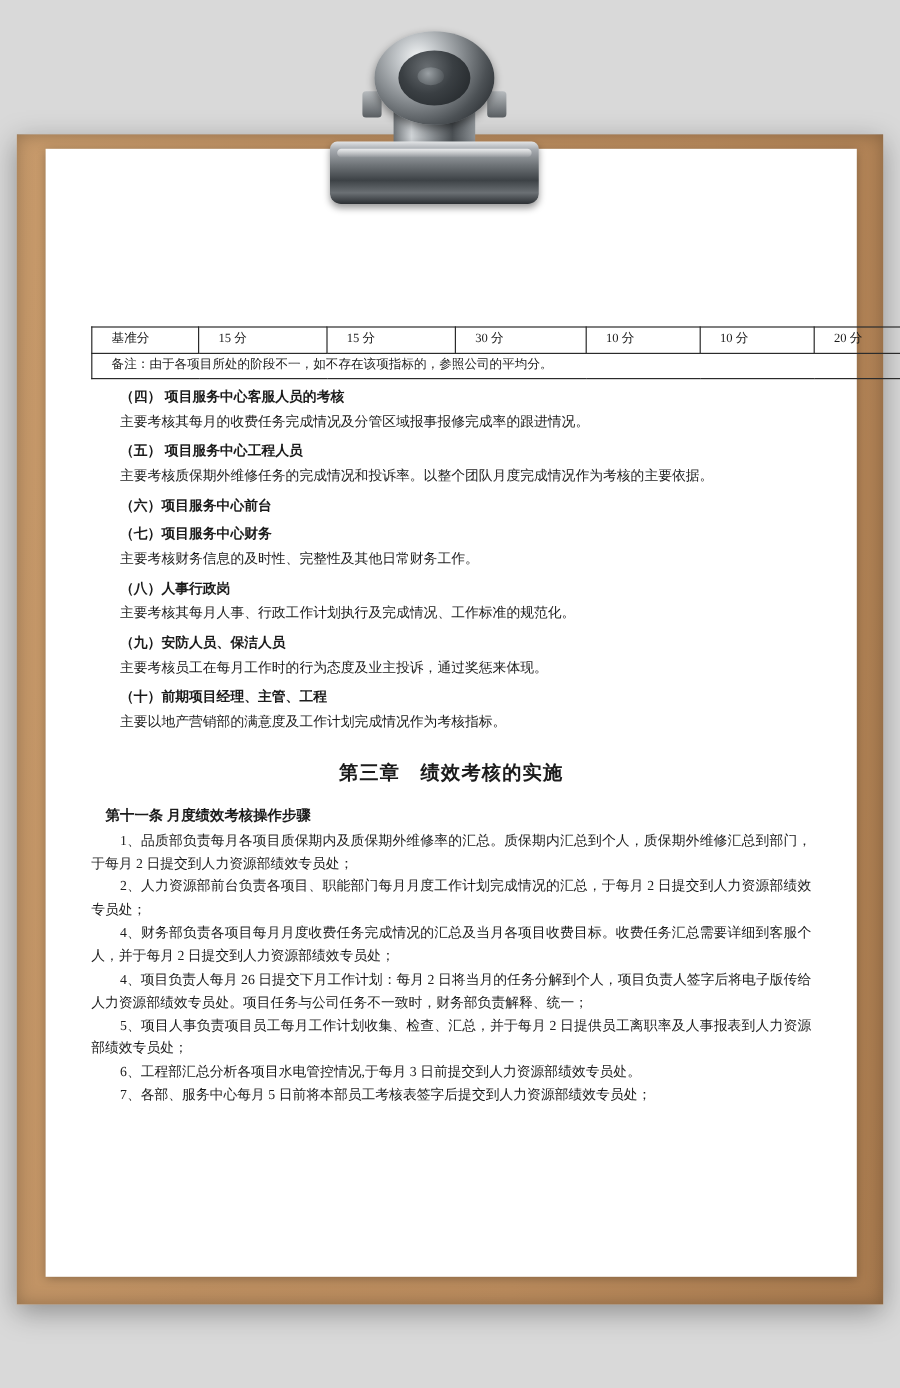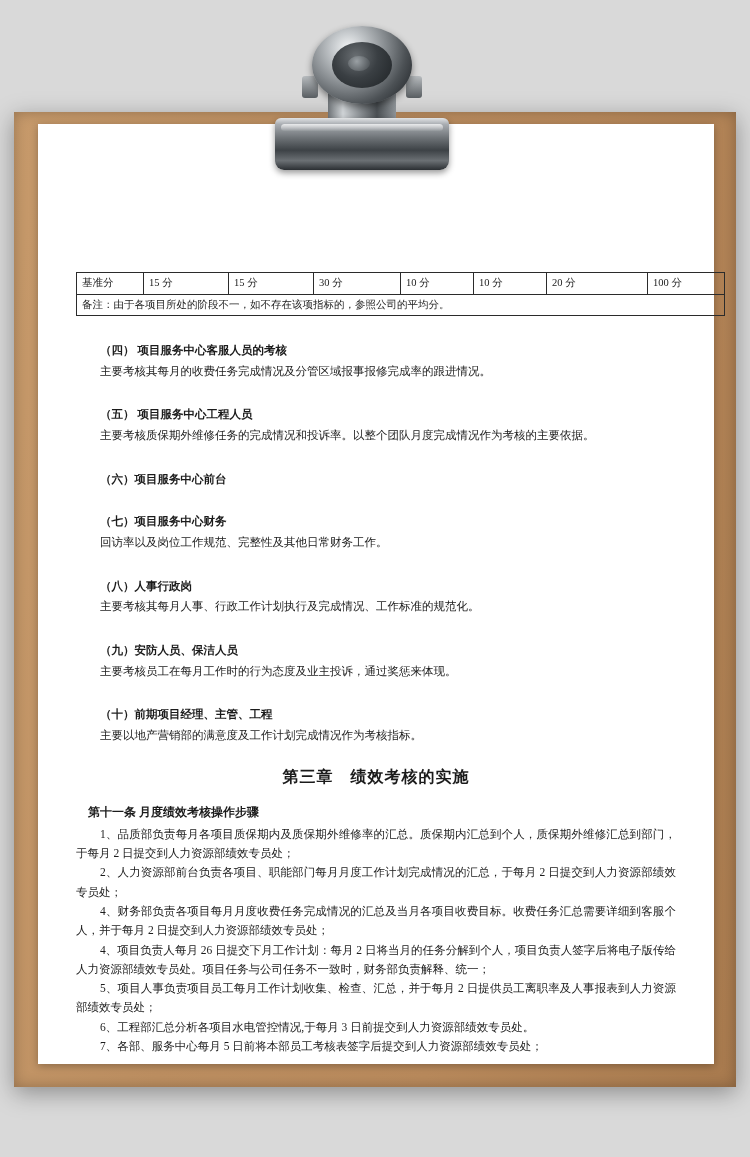--- a/index.html
+++ b/index.html
@@ -132,38 +132,38 @@
 
   table.score {
     border-collapse: collapse;
     width: 600px;
     font-size: 10.5px;
     line-height: 1.2;
     table-layout: fixed;
   }
   table.score td {
     border: 1px solid #2b2b2b;
-    padding: 4px 5px;
+    padding: 4px 16px;
     vertical-align: middle;
     font-family: "Liberation Serif", serif;
   }
   table.score td.label { width: 56px; }
   table.score td.c1 { width: 74px; }
   table.score td.c2 { width: 74px; }
   table.score td.c3 { width: 76px; }
   table.score td.c4 { width: 62px; }
   table.score td.c5 { width: 62px; }
   table.score td.c6 { width: 90px; }
   table.score td.c7 { width: 66px; }
   .note-row td { padding: 5px 6px; }
 
   .sec-head {
     font-size: 11.5px;
     font-weight: bold;
-    margin: 26px 0 3px 0;
+    margin: 7px 0 3px 0;
     text-indent: 24px;
     line-height: 1.45;
   }
   .para {
     font-size: 11.5px;
     line-height: 1.62;
     margin: 0 0 2px 0;
     text-indent: 24px;
     text-align: justify;
   }
@@ -220,21 +220,21 @@
 
         <div class="sec-head">（四） 项目服务中心客服人员的考核</div>
         <p class="para">主要考核其每月的收费任务完成情况及分管区域报事报修完成率的跟进情况。</p>
 
         <div class="sec-head">（五） 项目服务中心工程人员</div>
         <p class="para">主要考核质保期外维修任务的完成情况和投诉率。以整个团队月度完成情况作为考核的主要依据。</p>
 
         <div class="sec-head">（六）项目服务中心前台</div>
 
         <div class="sec-head">（七）项目服务中心财务</div>
-        <p class="para">回访率以及岗位工作规范、完整性及其他日常财务工作。</p>
+        <p class="para">主要考核财务信息的及时性、完整性及其他日常财务工作。</p>
 
         <div class="sec-head">（八）人事行政岗</div>
         <p class="para">主要考核其每月人事、行政工作计划执行及完成情况、工作标准的规范化。</p>
 
         <div class="sec-head">（九）安防人员、保洁人员</div>
         <p class="para">主要考核员工在每月工作时的行为态度及业主投诉，通过奖惩来体现。</p>
 
         <div class="sec-head">（十）前期项目经理、主管、工程</div>
         <p class="para">主要以地产营销部的满意度及工作计划完成情况作为考核指标。</p>
 

